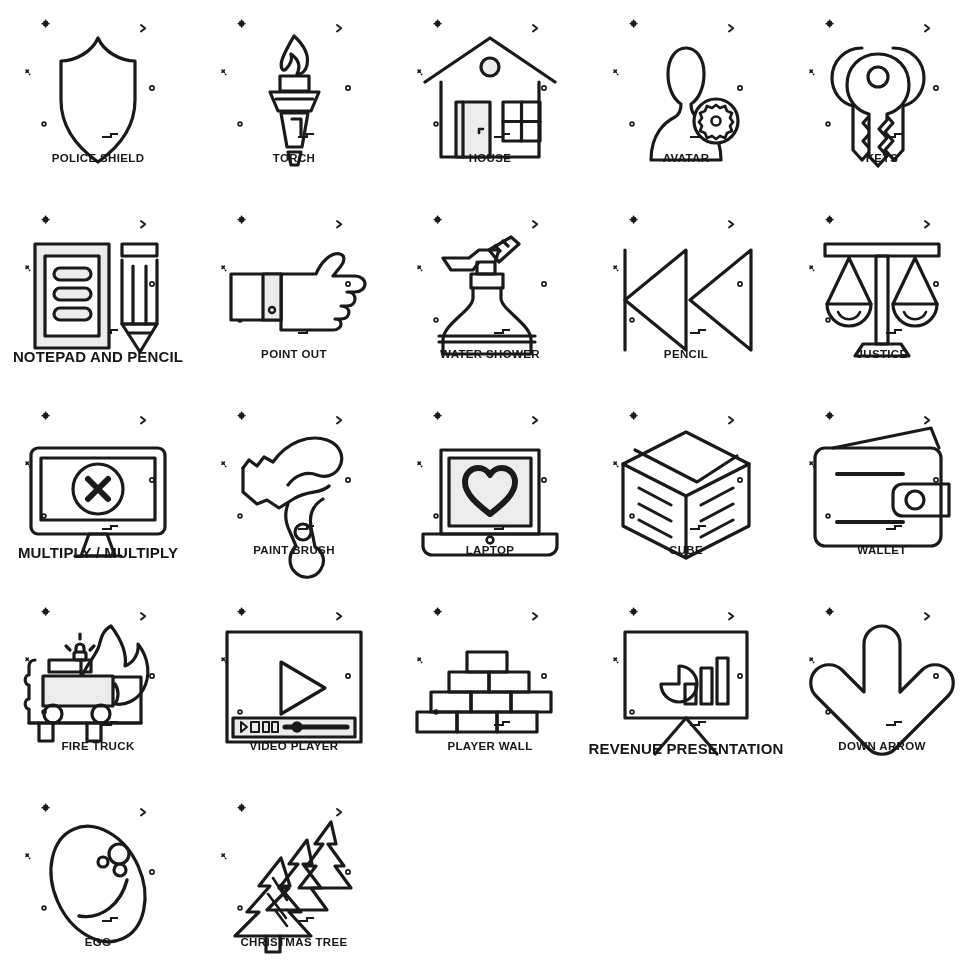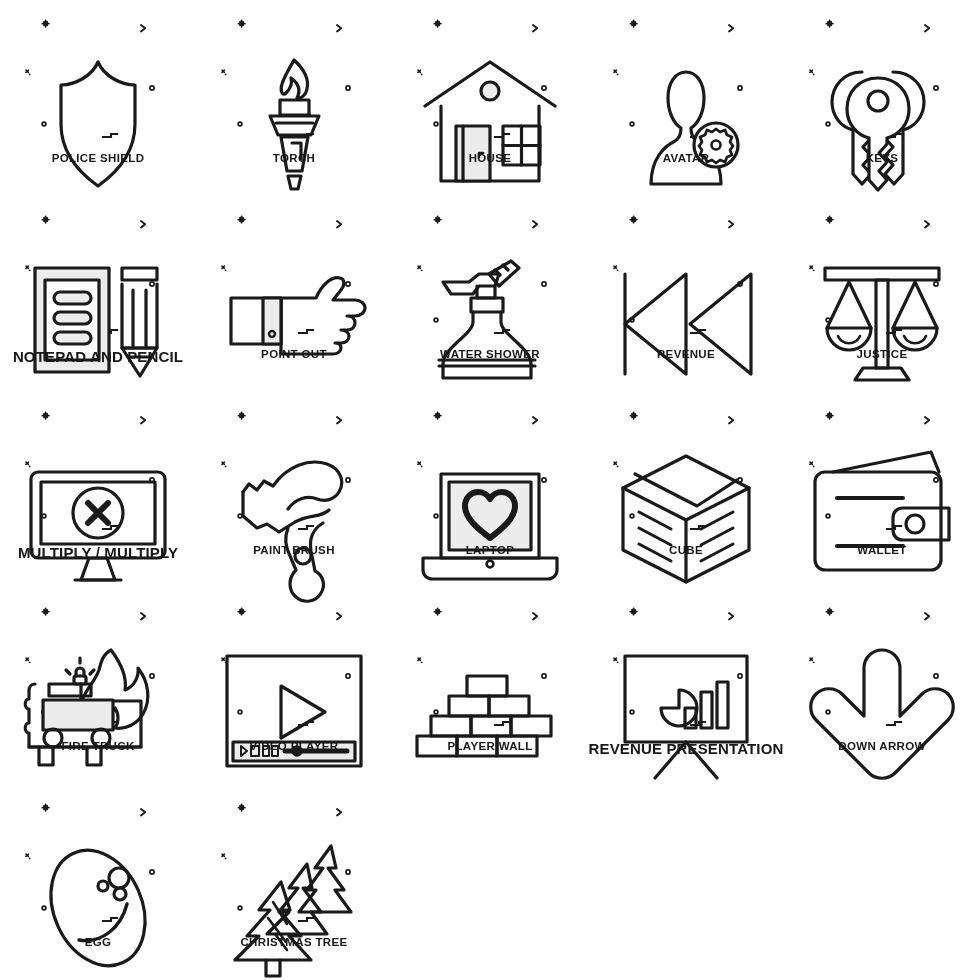--- a/index.html
+++ b/index.html
@@ -21,21 +21,21 @@
     grid-template-rows: repeat(5, 196px);
   }
   .cell {
     position: relative;
     width: 196px;
     height: 196px;
     box-sizing: border-box;
     display: flex;
     flex-direction: column;
     align-items: center;
-    justify-content: flex-end;
+    justify-content: center;
   }
   .art {
     position: relative;
     width: 150px;
     height: 142px;
     margin-top: 6px;
   }
   .art svg {
     display: block;
     width: 150px;
@@ -270,21 +270,21 @@
           <path d="M103 137 h8 v-3 h6" stroke-width="2.1" stroke-linecap="square"></path>
         </svg>
       </div>
       <div class="art">
         <svg viewBox="0 0 150 142" xmlns="http://www.w3.org/2000/svg" fill="none" stroke="#1a1a1a" stroke-width="3.2" stroke-linecap="round" stroke-linejoin="round">
           <path d="M14 24 V124"></path>
           <path d="M75 24 L14 74 L75 124 Z"></path>
           <path d="M140 24 L79 74 L140 124 Z"></path>
         </svg>
       </div>
-      <div class="label">REVENUE</div>
+      <div class="label">PENCIL</div>
     </div>
     <div class="cell">
       <div class="deco">
         <svg viewBox="0 0 196 196" xmlns="http://www.w3.org/2000/svg" fill="none" stroke="#1a1a1a">
           <path d="M44 22 l3.2 3.2 M47.2 22 l-3.2 3.2 M45.6 20.4 v6.4 M42.4 23.6 h6.4" stroke-width="1.9" stroke-linecap="round"></path>
           <path d="M141 25 l4.2 3.2 l-4.2 3.2" stroke-width="1.9" stroke-linecap="round" stroke-linejoin="round"></path>
           <path d="M26 70 l2.4 2.4 M28.4 70 l-2.4 2.4" stroke-width="1.6" stroke-linecap="round"></path>
           <circle cx="29.6" cy="74.4" r="0.9" fill="#1a1a1a" stroke="none"></circle>
           <circle cx="152" cy="88" r="2.1" stroke-width="1.7"></circle>
           <circle cx="44" cy="124" r="1.9" stroke-width="1.7"></circle>

